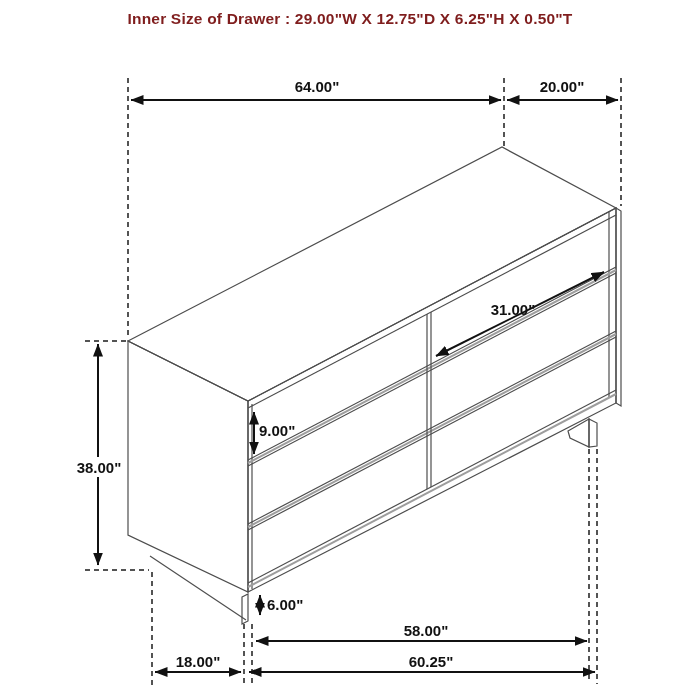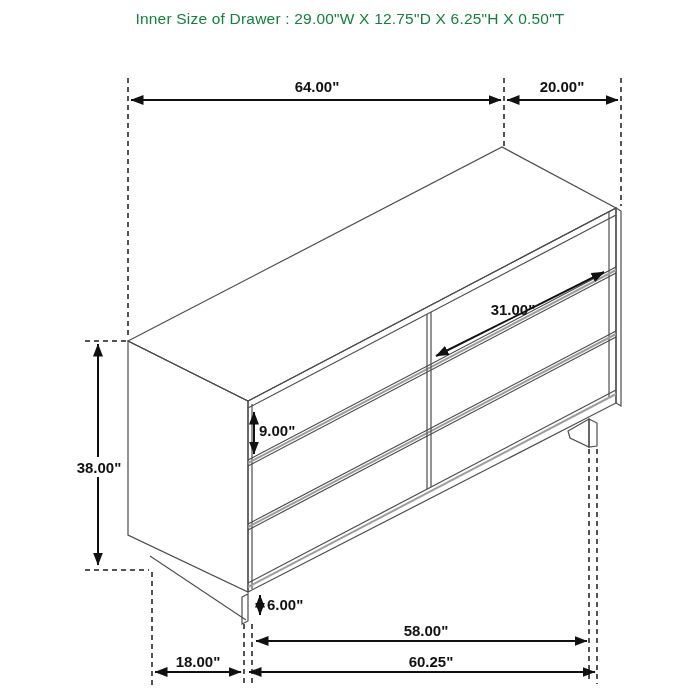--- a/index.html
+++ b/index.html
@@ -15,22 +15,22 @@
     background: #ffffff;
     overflow: hidden;
   }
   .diagram-title {
     position: absolute;
     top: 10px;
     left: 0;
     width: 700px;
     text-align: center;
     font-size: 15.5px;
-    font-weight: 400;
-    color: #15803d;
+    font-weight: 700;
+    color: #7f1d1d;
     letter-spacing: 0.2px;
   }
   svg { position: absolute; top: 0; left: 0; }
   .bodyline {
     stroke: #4d4d4d;
     stroke-width: 1.2;
     fill: none;
     stroke-linejoin: miter;
   }
   .grayline {

